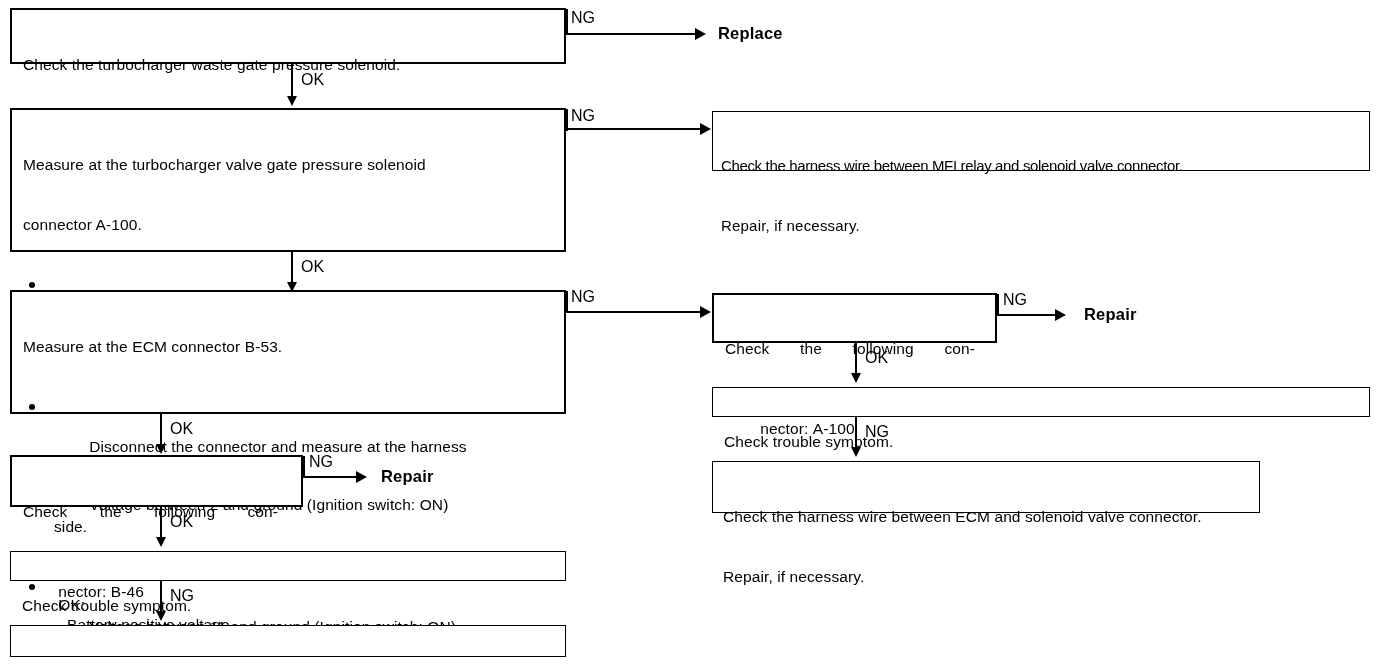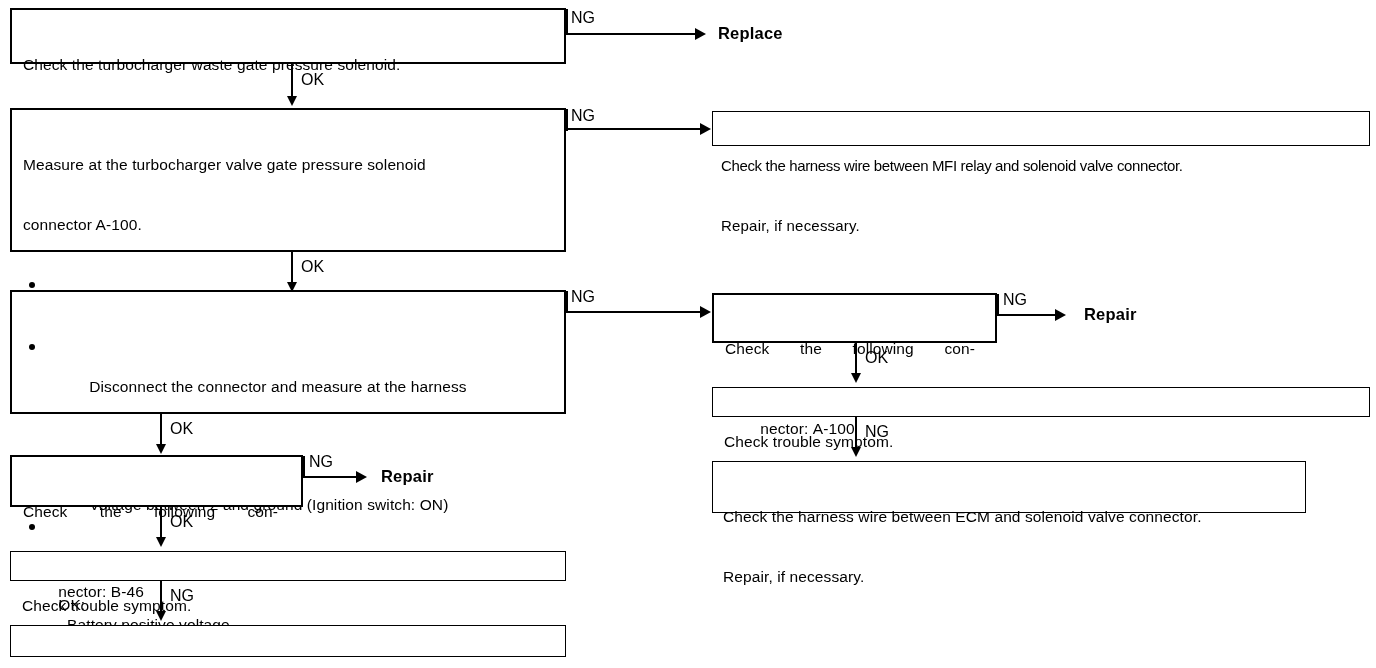--- a/index.html
+++ b/index.html
@@ -139,20 +139,21 @@
   <div class="hline" style="left:566px; top:128px; width:138px;"></div>
   <div class="arrow-right" style="left:700px; top:123px;"></div>
   <div class="edge-label" style="left:571px; top:108px;">NG</div>
 
   <div class="vline" style="left:291px; top:252px; height:34px;"></div>
   <div class="arrow-down" style="left:287px; top:282px;"></div>
   <div class="edge-label" style="left:301px; top:259px;">OK</div>
 
   <div class="box" style="left:10px; top:290px; width:556px; height:124px;">
     <div class="box-text">
+      <div>Measure at the ECM connector B-53.</div>
       <div class="bullet-line">
         <span class="dot"></span>
         <span>Disconnect the connector and measure at the harness</span>
       </div>
       <div style="padding-left:31px;">side.</div>
       <div class="bullet-line">
         <span class="dot"></span>
         <span>Voltage between 11 and ground (Ignition switch: ON)</span>
       </div>
       
@@ -196,21 +197,21 @@
   <div class="vline" style="left:160px; top:581px; height:34px;"></div>
   <div class="arrow-down" style="left:156px; top:611px;"></div>
   <div class="edge-label" style="left:170px; top:588px;">NG</div>
 
   <div class="box thin" style="left:10px; top:625px; width:556px; height:32px;">
     <div class="box-text" style="top:5px;">
       
     </div>
   </div>
 
-  <div class="box thin" style="left:712px; top:111px; width:658px; height:35px;">
+  <div class="box thin" style="left:712px; top:111px; width:658px; height:60px;">
     <div class="box-text tight" style="top:4px; left:8px;">
       <div>Check the harness wire between MFI relay and solenoid valve connector.</div>
       <div style="letter-spacing:0.2px;">Repair, if necessary.</div>
     </div>
   </div>
 
   <div class="box" style="left:712px; top:293px; width:285px; height:50px;">
     <div class="box-text" style="top:4px;">
       <div class="bold" style="text-align:justify; text-align-last:justify; width:250px;">Check the following con-</div>
       <div>
@@ -232,20 +233,20 @@
   <div class="box thin" style="left:712px; top:387px; width:658px; height:30px;">
     <div class="box-text" style="top:4px;">
       <div>Check trouble symptom.</div>
     </div>
   </div>
 
   <div class="vline" style="left:855px; top:417px; height:34px;"></div>
   <div class="arrow-down" style="left:851px; top:447px;"></div>
   <div class="edge-label" style="left:865px; top:424px;">NG</div>
 
-  <div class="box thin" style="left:712px; top:461px; width:594px; height:52px;">
+  <div class="box thin" style="left:712px; top:461px; width:548px; height:52px;">
     <div class="box-text" style="top:5px; left:10px;">
       <div>Check the harness wire between ECM and solenoid valve connector.</div>
       <div>Repair, if necessary.</div>
     </div>
   </div>
 
 </div>
 
 </body></html>

